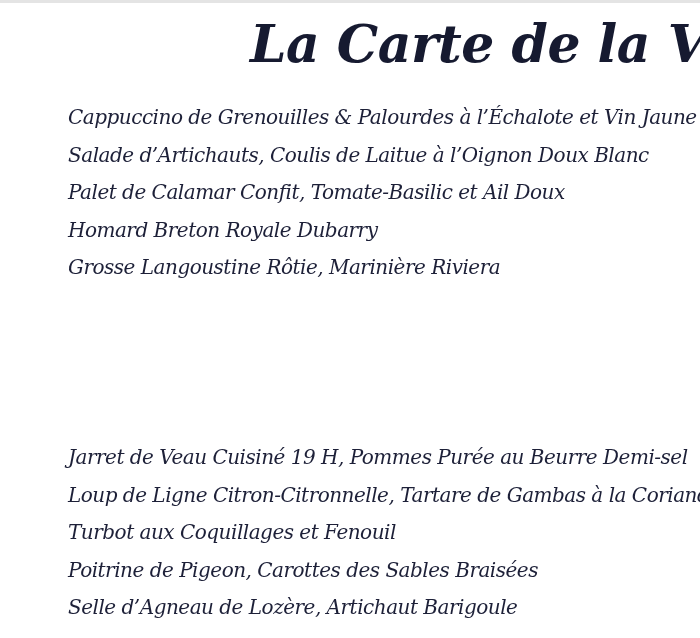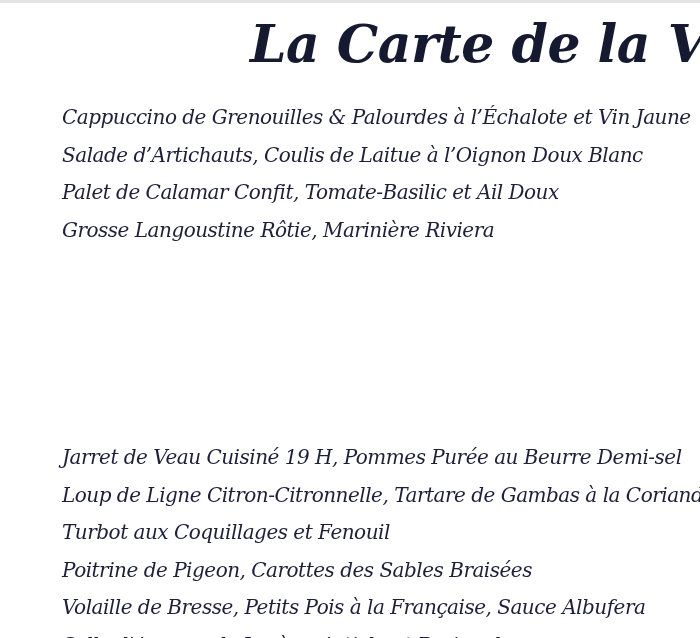--- a/index.html
+++ b/index.html
@@ -20,21 +20,21 @@
     left: 250px;
     top: 10px;
     font-size: 52px;
     font-weight: 700;
     letter-spacing: -0.5px;
     white-space: nowrap;
     color: #161a30;
   }
   .group {
     position: absolute;
-    left: 62px;
+    left: 68px;
     right: 0;
   }
   .group-starters { top: 96px; }
   .group-soup     { top: 353px; }
   .group-mains    { top: 436px; }
   .menu-line {
     display: block;
     height: 37.5px;
     line-height: 37.5px;
     font-size: 20px;
@@ -47,26 +47,26 @@
 <body>
 
 <div class="page">
 
   <h1 class="menu-title">La Carte de la Villa</h1>
 
   <div class="group group-starters">
     <div class="menu-line">Cappuccino de Grenouilles &amp; Palourdes à l’Échalote et Vin Jaune</div>
     <div class="menu-line">Salade d’Artichauts, Coulis de Laitue à l’Oignon Doux Blanc</div>
     <div class="menu-line">Palet de Calamar Confit, Tomate-Basilic et Ail Doux</div>
+    <div class="menu-line">Homard Breton Royale Dubarry</div>
     <div class="menu-line">Grosse Langoustine Rôtie, Marinière Riviera</div>
   </div>
 
 
   <div class="group group-mains">
     <div class="menu-line">Jarret de Veau Cuisiné 19 H, Pommes Purée au Beurre Demi-sel</div>
     <div class="menu-line">Loup de Ligne Citron-Citronnelle, Tartare de Gambas à la Coriandre</div>
     <div class="menu-line">Turbot aux Coquillages et Fenouil</div>
     <div class="menu-line">Poitrine de Pigeon, Carottes des Sables Braisées</div>
-    <div class="menu-line">Volaille de Bresse, Petits Pois à la Française, Sauce Albufera</div>
     <div class="menu-line">Selle d’Agneau de Lozère, Artichaut Barigoule</div>
   </div>
 
 </div>
 
 </body></html>

